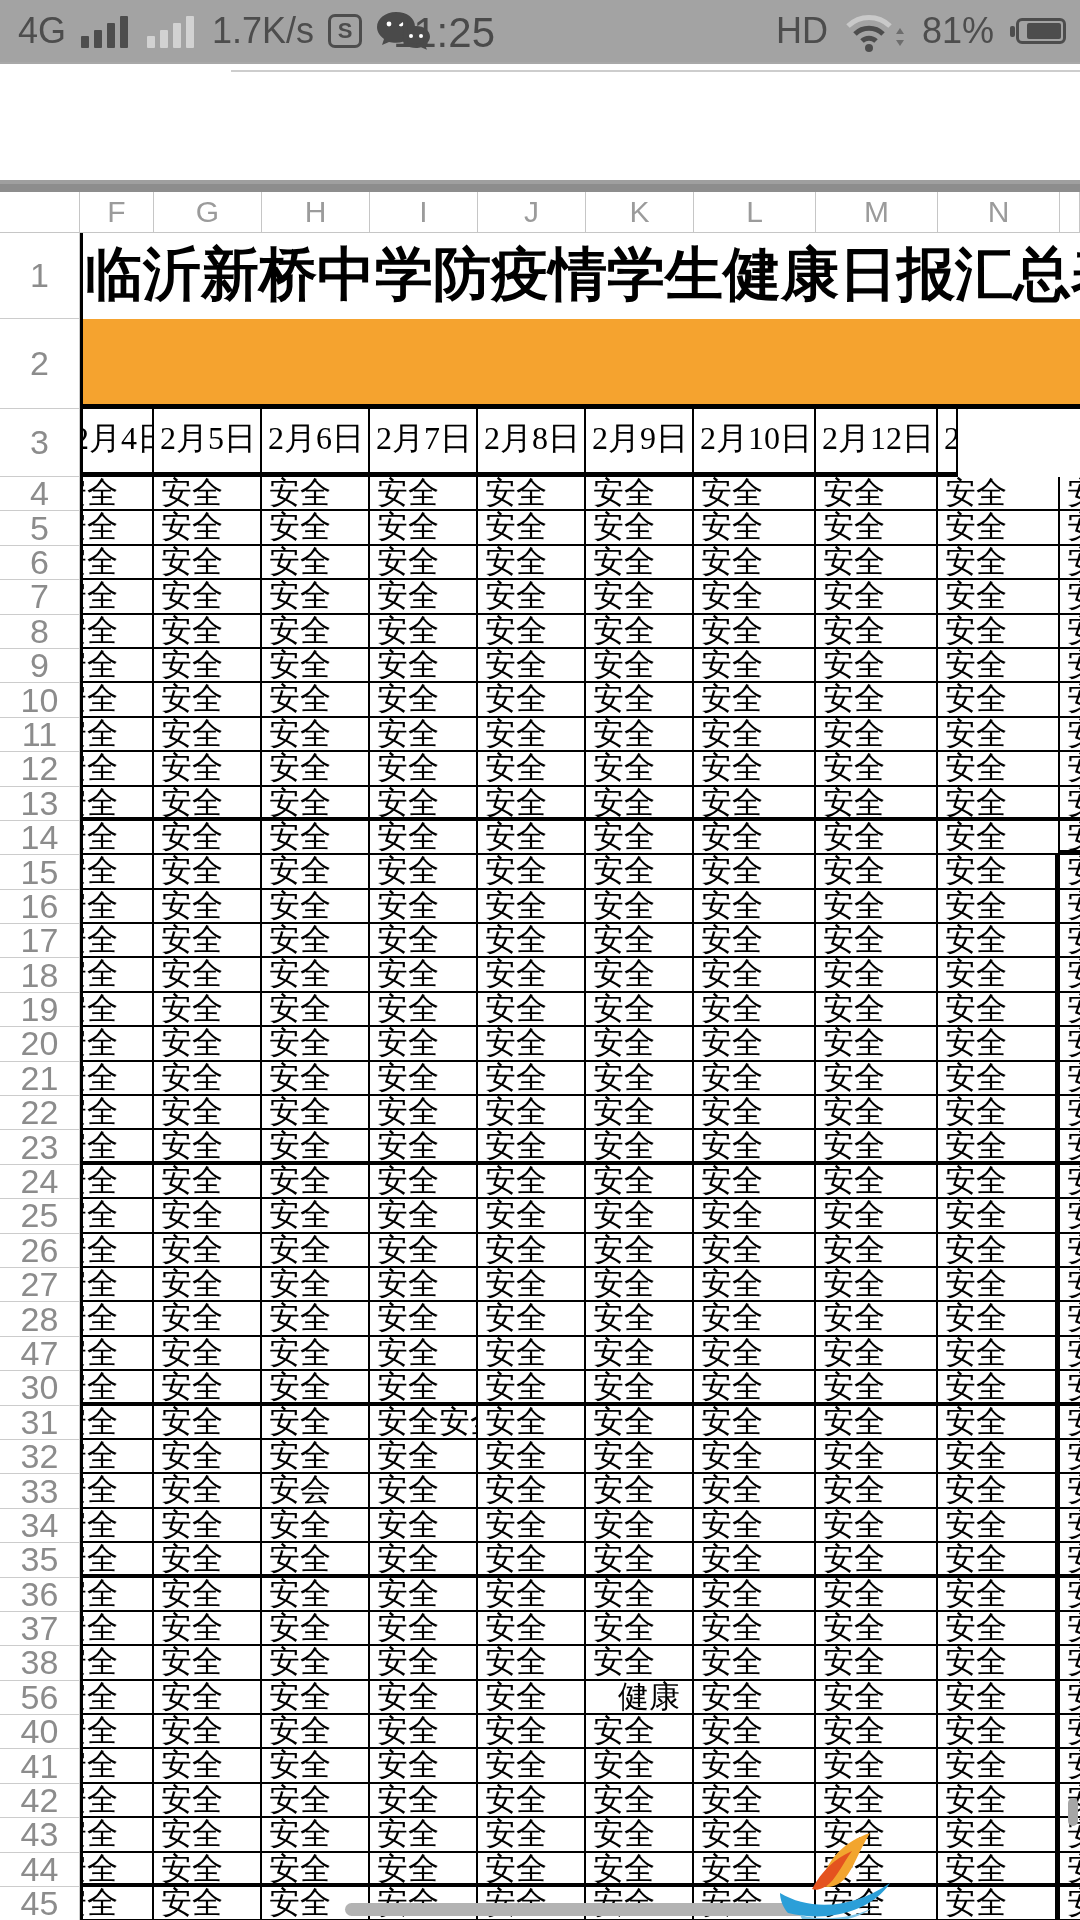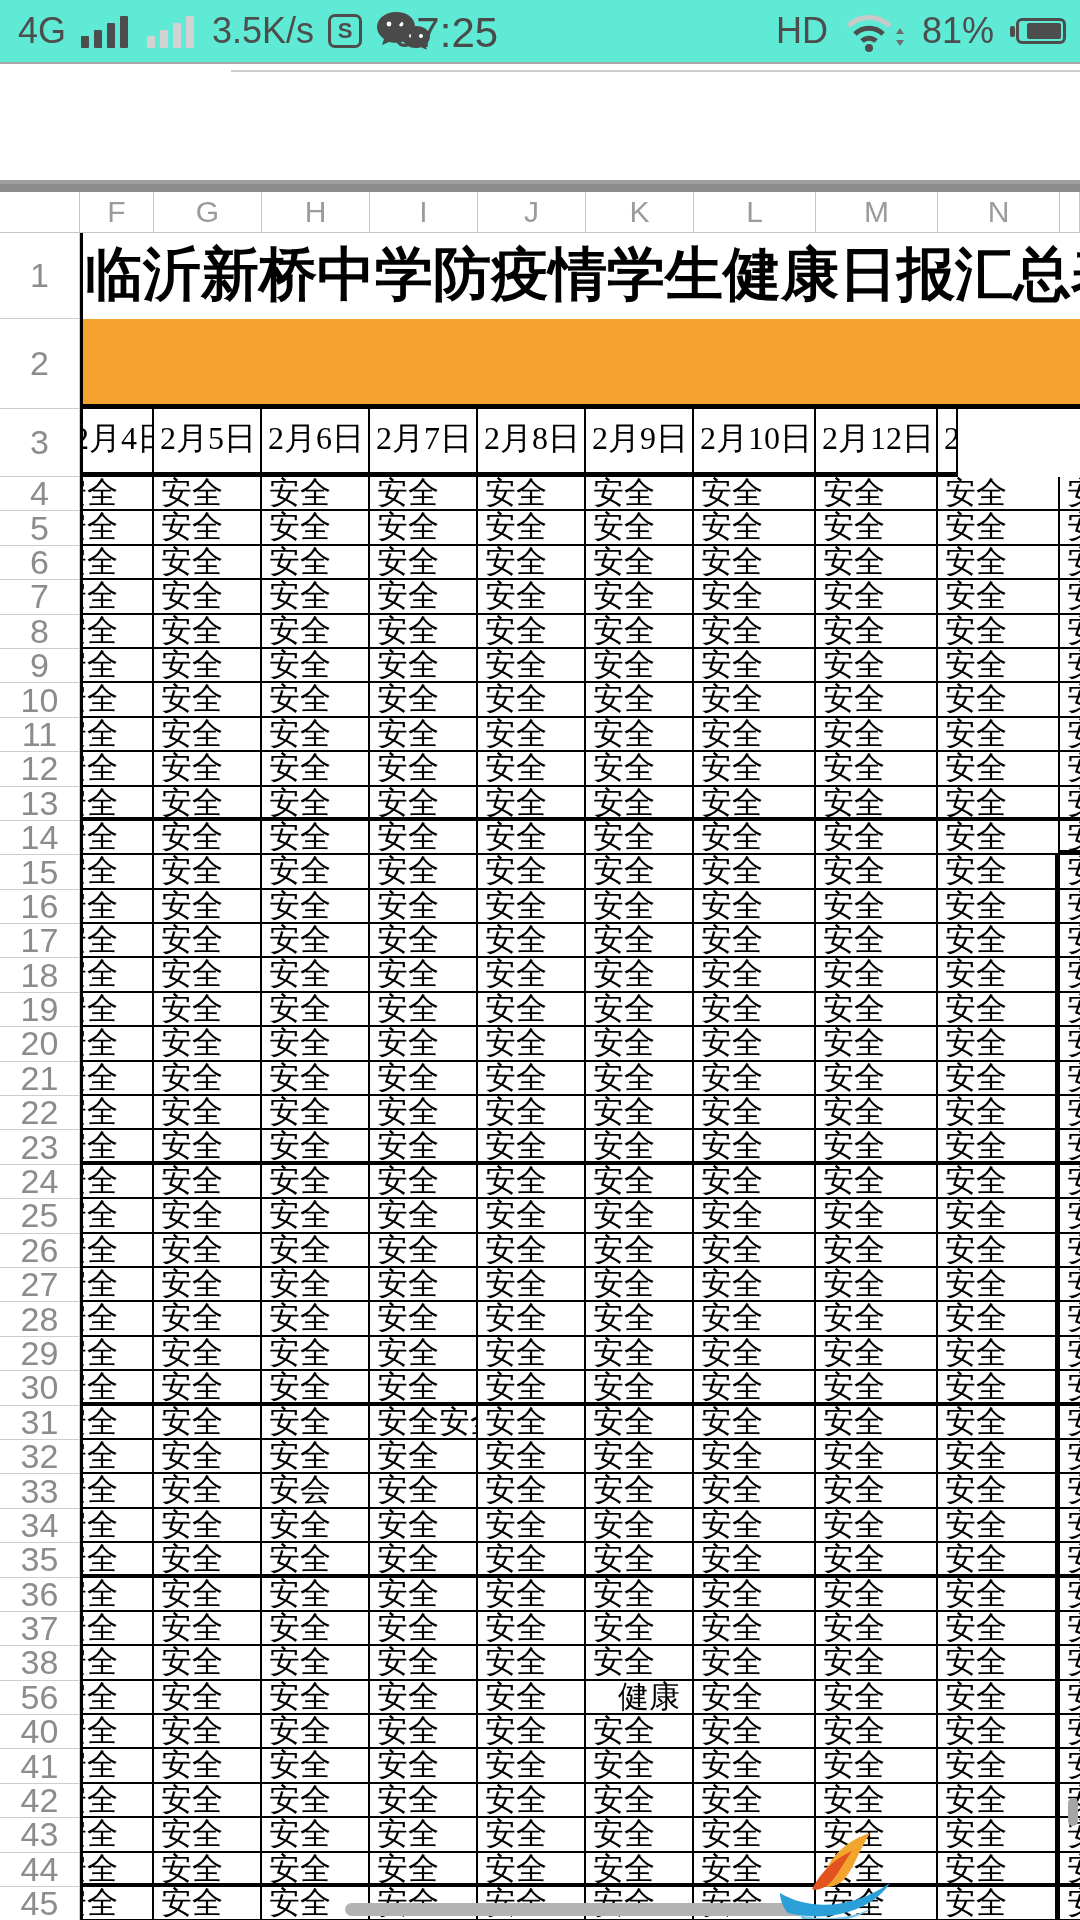--- a/index.html
+++ b/index.html
@@ -1,19 +1,19 @@
 <!DOCTYPE html>
 <html><head>
 <meta charset="utf-8">
 <style>
   html,body{margin:0;padding:0;background:#fff;}
   #screen{position:relative;width:1080px;height:1920px;background:#fff;overflow:hidden;font-family:"Liberation Sans",sans-serif;}
 
   
-  .statusbar{position:absolute;top:0;left:0;width:1080px;height:62px;color:#4d4d4d;background:#5eead4;}
+  .statusbar{position:absolute;top:0;left:0;width:1080px;height:62px;color:#4d4d4d;background:#a3a3a3;}
   .sb-left{position:absolute;left:18px;top:0;height:62px;display:flex;align-items:center;gap:14px;}
   .sb-net,.sb-speed{font-size:36px;color:#4d4d4d;}
   .sb-time{position:absolute;left:393px;top:9px;font-size:42px;color:#4a4a4a;}
   .sb-right{position:absolute;right:14px;top:0;height:62px;display:flex;align-items:center;gap:16px;}
   .sb-hd,.sb-batt-pct{font-size:36px;color:#4d4d4d;}
   .s-icon{width:34px;height:34px;border:3px solid #4d4d4d;border-radius:7px;box-sizing:border-box;
           display:flex;align-items:center;justify-content:center;font-size:22px;font-weight:bold;color:#4d4d4d;}
   .bat{width:50px;height:26px;border:3px solid #4d4d4d;border-radius:6px;position:relative;box-sizing:border-box;margin-left:6px;}
   .bat::before{content:'';position:absolute;left:-9px;top:5px;width:5px;height:11px;background:#4d4d4d;border-radius:2px;}
   .bat .fill{position:absolute;right:2px;top:2px;bottom:2px;width:78%;background:#4d4d4d;border-radius:2px;}
@@ -84,32 +84,32 @@
         <rect x="14" y="17" width="8" height="18" rx="1" fill="#4d4d4d"></rect>
         <rect x="27" y="10" width="8" height="25" rx="1" fill="#4d4d4d"></rect>
         <rect x="40" y="3" width="8" height="32" rx="1" fill="#4d4d4d"></rect>
       </svg>
       <svg width="52" height="36">
         <rect x="1" y="23" width="8" height="12" rx="1" fill="#d2d2d2"></rect>
         <rect x="14" y="17" width="8" height="18" rx="1" fill="#d2d2d2"></rect>
         <rect x="27" y="10" width="8" height="25" rx="1" fill="#d2d2d2"></rect>
         <rect x="40" y="3" width="8" height="32" rx="1" fill="#d2d2d2"></rect>
       </svg>
-      <span class="sb-speed">3.5K/s</span>
+      <span class="sb-speed">1.7K/s</span>
       <span class="s-icon">S</span>
       <svg width="56" height="42" viewBox="0 0 56 42">
         <path d="M20 2 C9 2 1 9 1 17 c0 5 3 9 7 12 l-2 6 7 -3 c2 .5 4 .8 7 .8 11 0 19 -7 19 -16 S31 2 20 2 Z" fill="#4a4a4a"></path>
         <circle cx="13" cy="14" r="2.4" fill="#fff"></circle>
         <circle cx="25" cy="14" r="2.4" fill="#fff"></circle>
         <path d="M40 16 c-8 0 -14 5 -14 11 s6 11 14 11 c2 0 4 -.3 5 -.8 l6 2.5 -2 -5 c3 -2 5 -5 5 -8 0 -6 -6 -10.7 -14 -10.7 Z" fill="#4a4a4a"></path>
         <circle cx="35" cy="26" r="2" fill="#fff"></circle>
         <circle cx="45" cy="26" r="2" fill="#fff"></circle>
       </svg>
     </div>
-    <span class="sb-time">07:25</span>
+    <span class="sb-time">11:25</span>
     <div class="sb-right">
       <span class="sb-hd">HD</span>
       <svg width="62" height="46" viewBox="0 0 62 46">
         <path d="M4 18 A30 30 0 0 1 46 18" stroke="#c9c9c9" stroke-width="5" fill="none"></path>
         <path d="M11 26 A20 20 0 0 1 39 26" stroke="#4d4d4d" stroke-width="5" fill="none"></path>
         <path d="M18 33 A10 10 0 0 1 32 33" stroke="#4d4d4d" stroke-width="5" fill="none"></path>
         <circle cx="25" cy="40" r="4" fill="#4d4d4d"></circle>
         <path d="M52 26 l4 -6 4 6 Z" fill="#6d6d6d"></path>
         <path d="M52 32 l4 6 4 -6 Z" fill="#6d6d6d"></path>
       </svg>
@@ -489,21 +489,21 @@
           <div class="cell cjk" style="width: 108px;">安全</div>
           <div class="cell cjk" style="width: 108px;">安全</div>
           <div class="cell cjk" style="width: 108px;">安全</div>
           <div class="cell cjk" style="width: 108px;">安全</div>
           <div class="cell cjk" style="width: 122px;">安全</div>
           <div class="cell cjk" style="width: 122px;">安全</div>
           <div class="cell cjk rthick" style="width: 122px;">安全</div>
           <div class="cell cjk sliver" style="width: 20px;">安全</div>
         </div>
         <div class="drow">
-          <div class="num">29</div>
+          <div class="num">47</div>
           <div class="cell cjk first" style="width: 74px;"><span class="clipF">安全</span></div>
           <div class="cell cjk" style="width: 108px;">安全</div>
           <div class="cell cjk" style="width: 108px;">安全</div>
           <div class="cell cjk" style="width: 108px;">安全</div>
           <div class="cell cjk" style="width: 108px;">安全</div>
           <div class="cell cjk" style="width: 108px;">安全</div>
           <div class="cell cjk" style="width: 122px;">安全</div>
           <div class="cell cjk" style="width: 122px;">安全</div>
           <div class="cell cjk rthick" style="width: 122px;">安全</div>
           <div class="cell cjk sliver" style="width: 20px;">安全</div>

